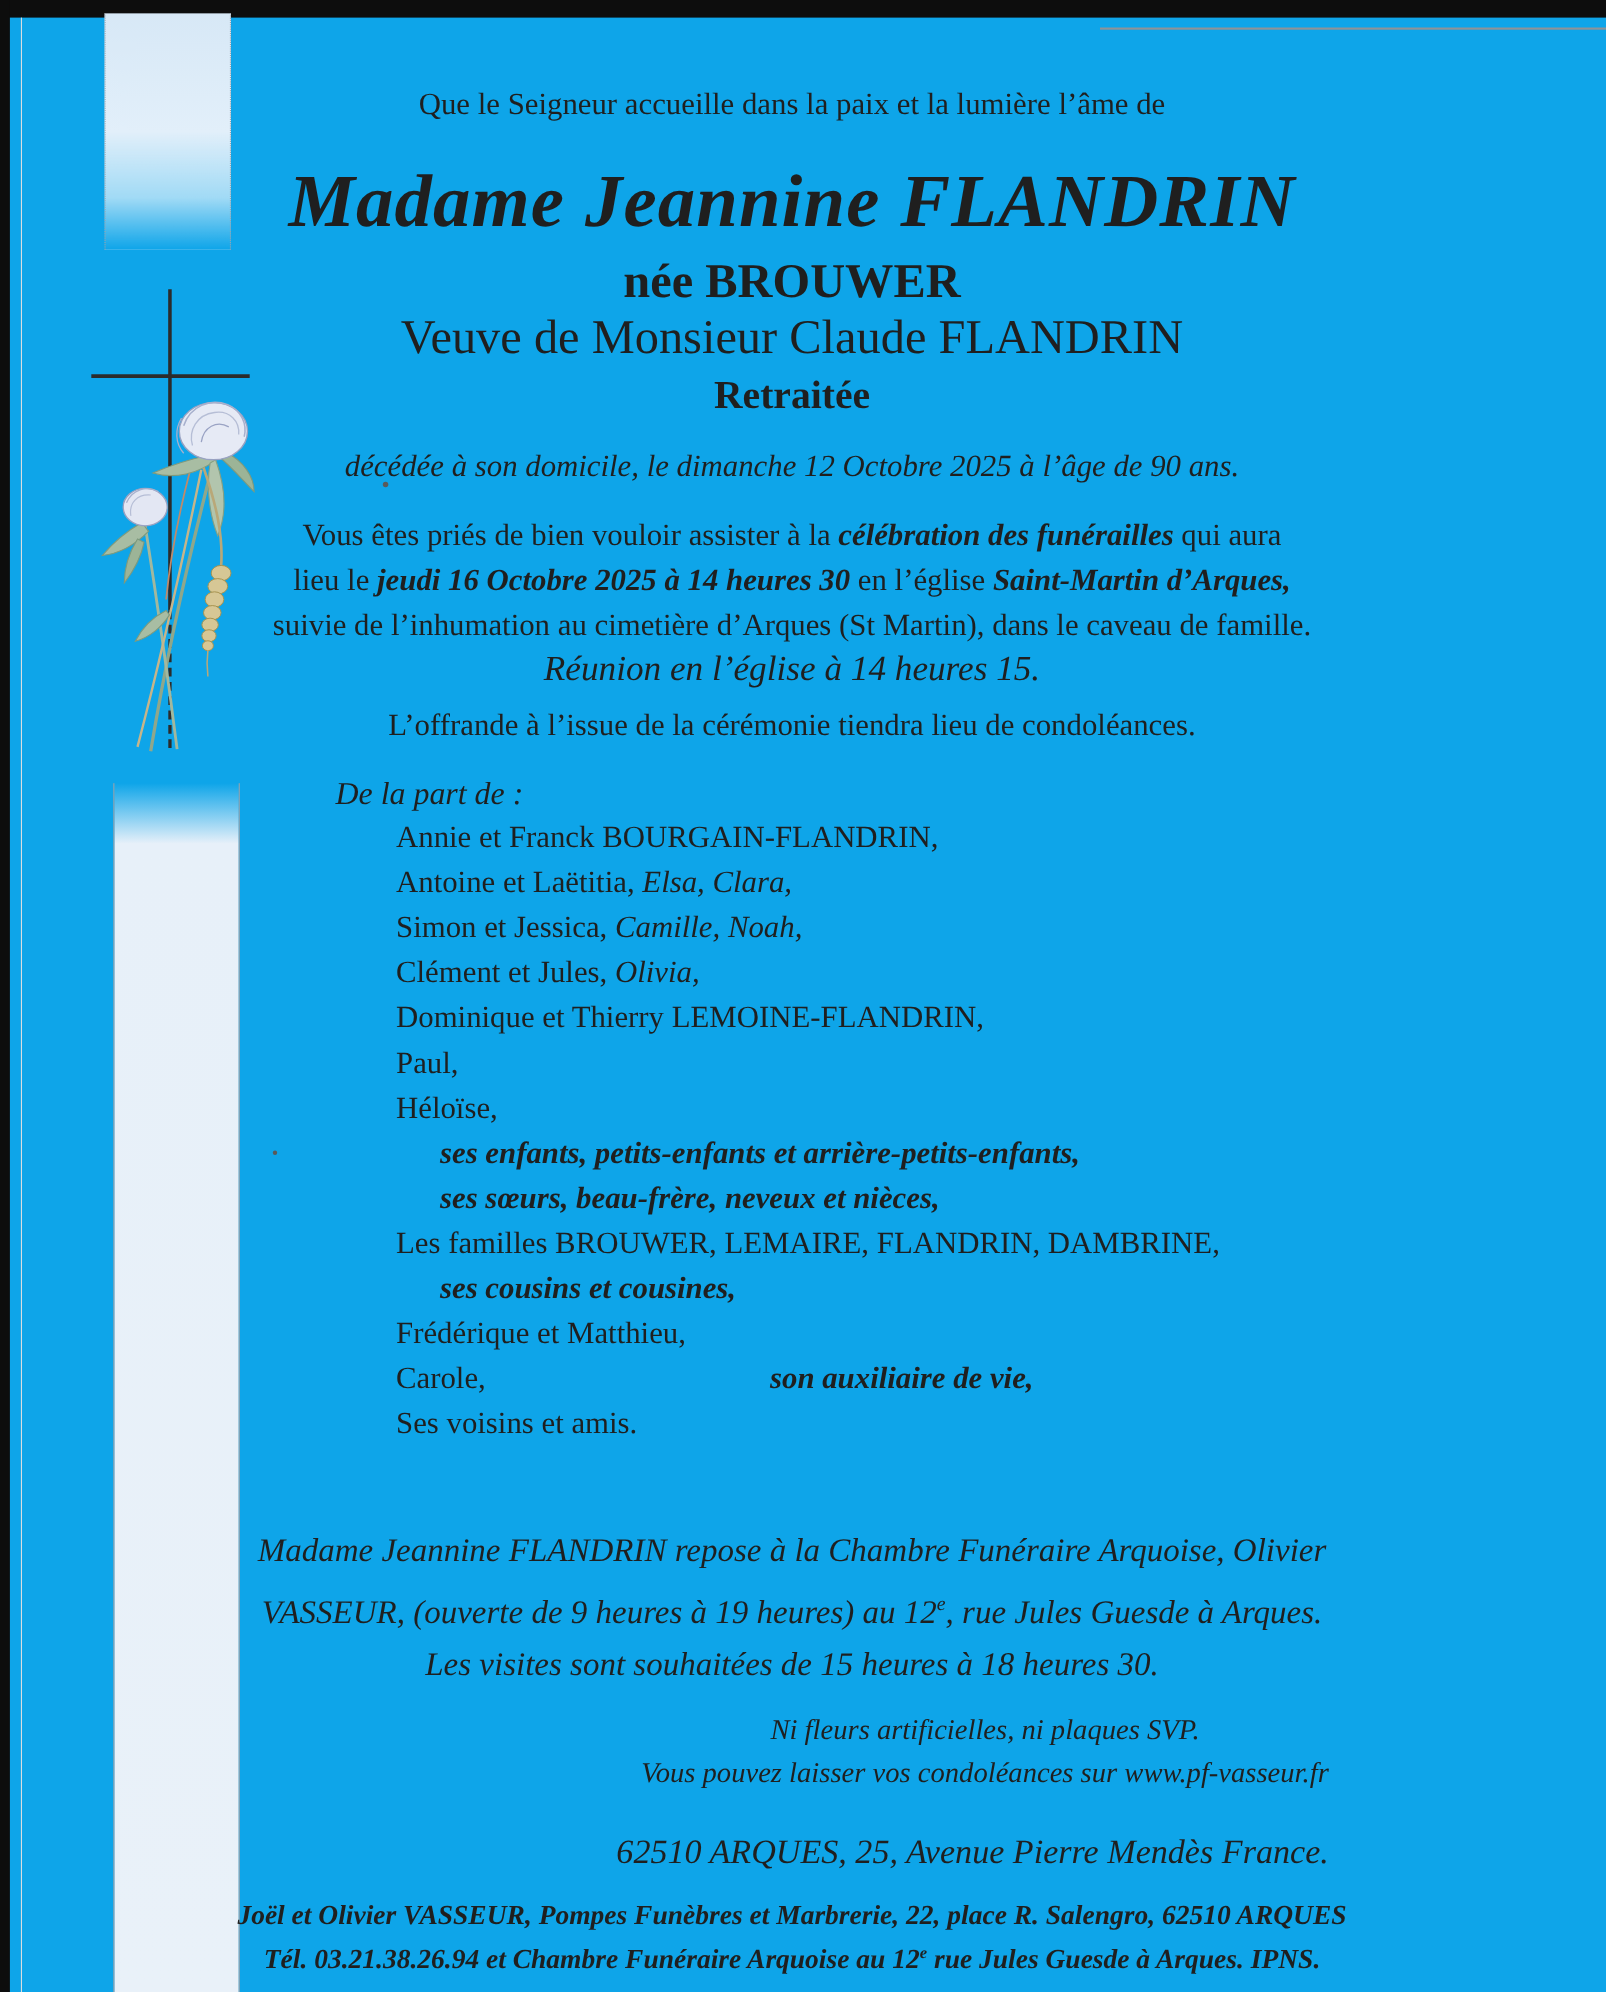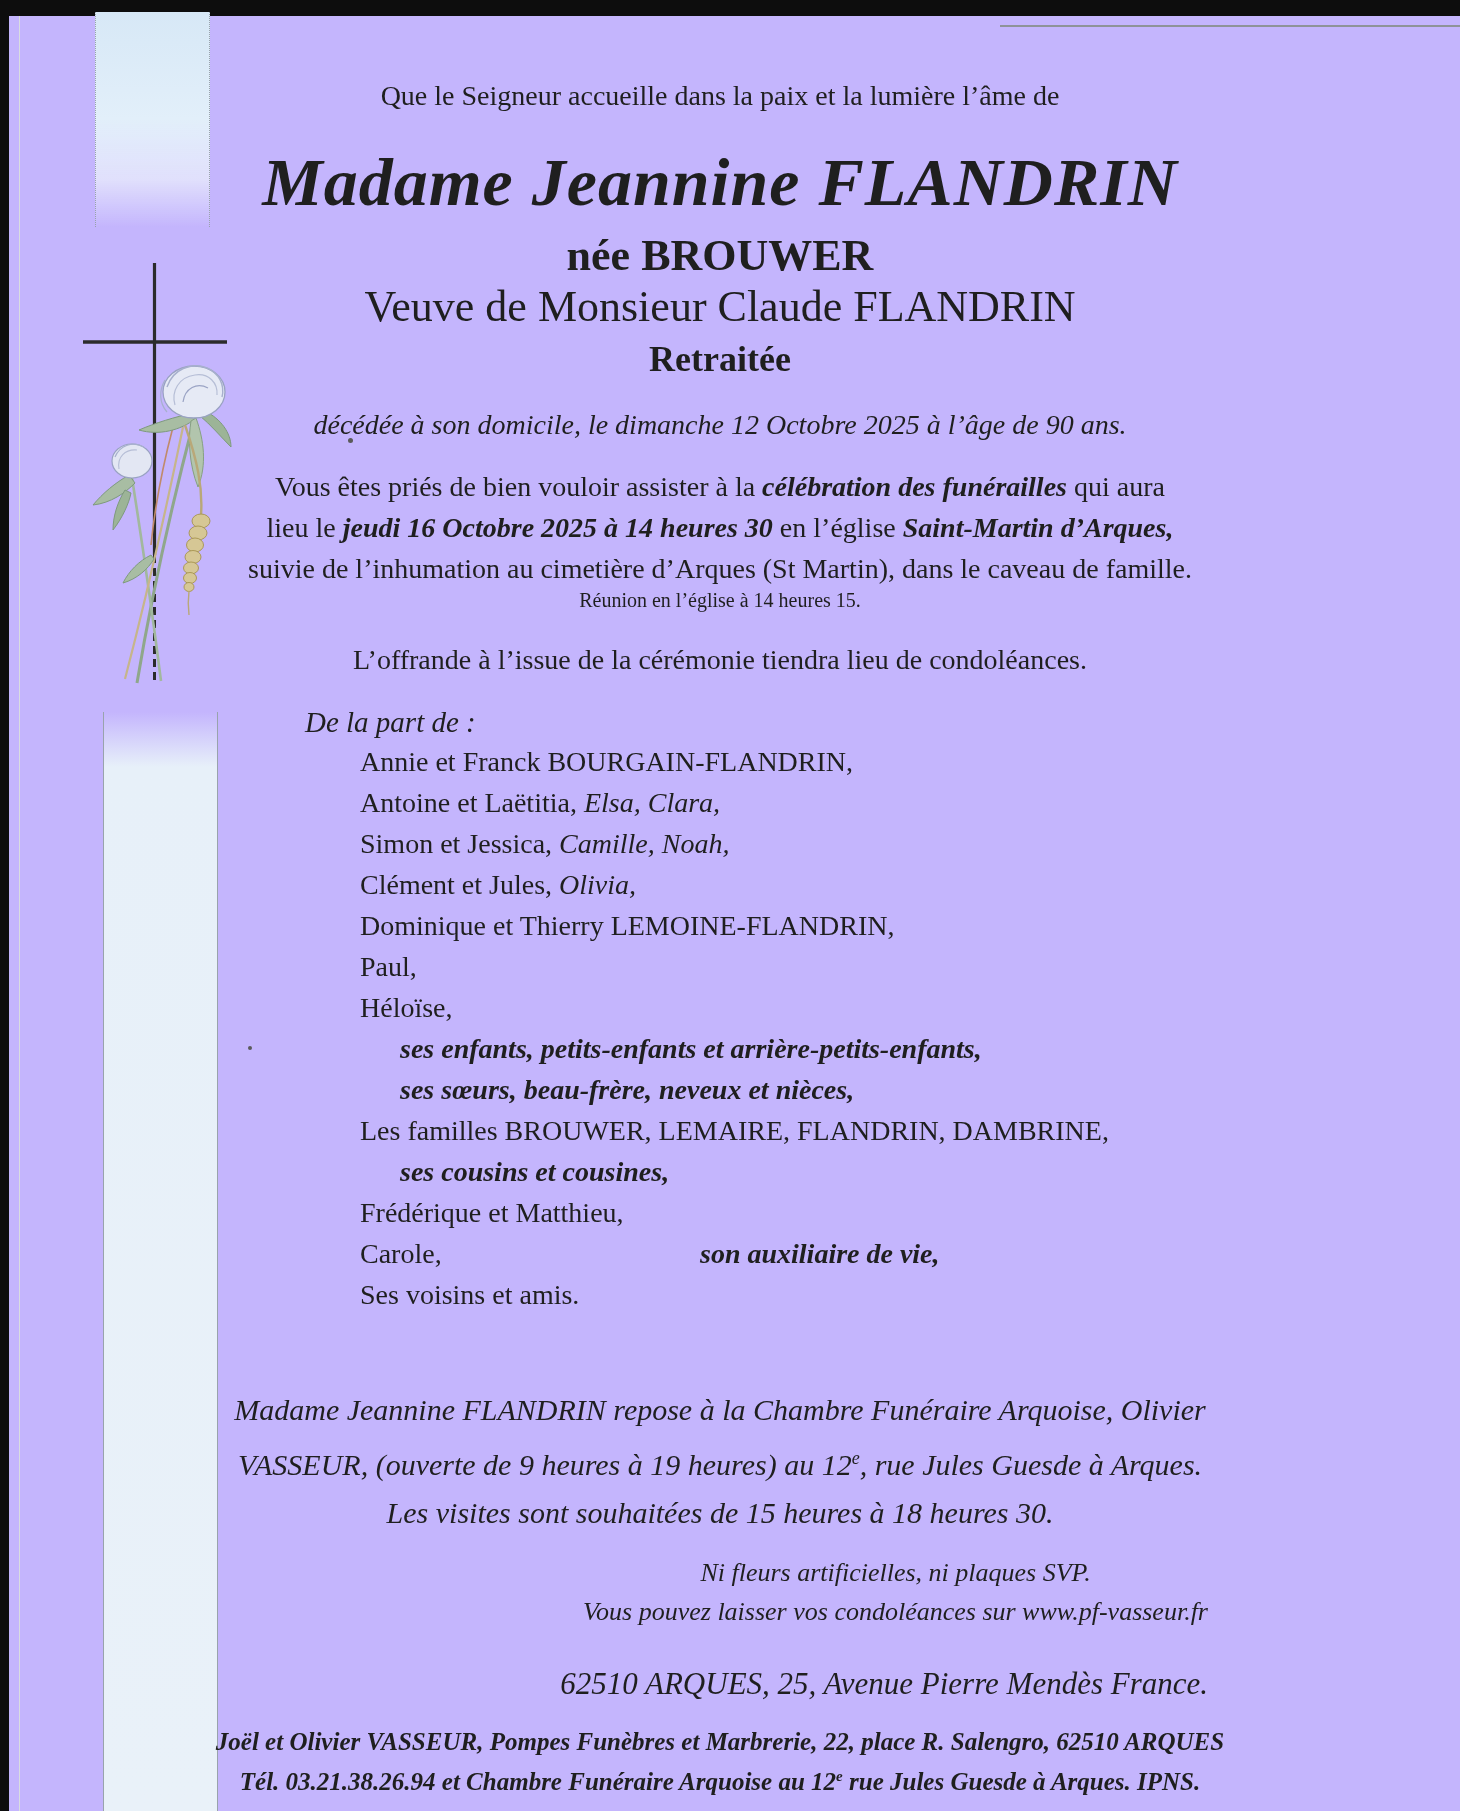--- a/index.html
+++ b/index.html
@@ -1,19 +1,19 @@
 <!DOCTYPE html>
 <html><head>
 <meta charset="utf-8">
 <style>
   html,body{margin:0;padding:0;background:#9b9b9b;}
   .sheet{
     position:relative;
     width:1460px;height:1811px;
-    background:#c4b5fd;
+    background:#0ea5e9;
     overflow:hidden;
     font-family:"Liberation Serif", serif;
     color:#1f1f1f;
   }
   
   .scan-top{position:absolute;left:0;top:0;width:1460px;height:16px;background:#0d0d0d;}
   .scan-top-line{position:absolute;left:1000px;top:25px;width:460px;height:2px;background:#8e9398;}
   .scan-left{position:absolute;left:0;top:0;width:9px;height:1811px;background:#0d0d0d;}
   .edge-shadow{position:absolute;left:19px;top:16px;width:1px;height:1795px;background:#d9dde0;}
   .speck{position:absolute;border-radius:50%;background:#5a5a5a;}
@@ -34,21 +34,21 @@
   
   .col{position:absolute;left:160px;width:1120px;text-align:center;}
   .line{white-space:nowrap;}
   .invocation{top:80px;font-size:28px;}
   .name{top:143px;font-size:68px;font-weight:700;font-style:italic;letter-spacing:1px;}
   .maiden{top:230px;font-size:44px;font-weight:700;}
   .widow{top:281px;font-size:44px;}
   .status{top:338px;font-size:36px;font-weight:700;}
   .death{top:409px;font-size:28px;font-style:italic;}
   .funeral{top:466px;font-size:28px;line-height:41px;}
-  .meeting{top:589px;font-size:20px;}
+  .meeting{top:589px;font-size:32px;font-style:italic;}
   .offering{top:644px;font-size:28px;}
   .bi{font-weight:700;font-style:italic;}
   em{font-style:italic;}
   
   .family-intro{position:absolute;left:305px;top:706px;font-size:29px;font-style:italic;}
   .family{position:absolute;left:360px;top:741px;width:900px;font-size:28px;}
   .family .row{position:relative;height:41px;line-height:41px;white-space:nowrap;}
   .family .row.indent{padding-left:40px;}
   .family .rel{font-weight:700;font-style:italic;}
   .family .role{position:absolute;left:340px;top:0;font-weight:700;font-style:italic;}

